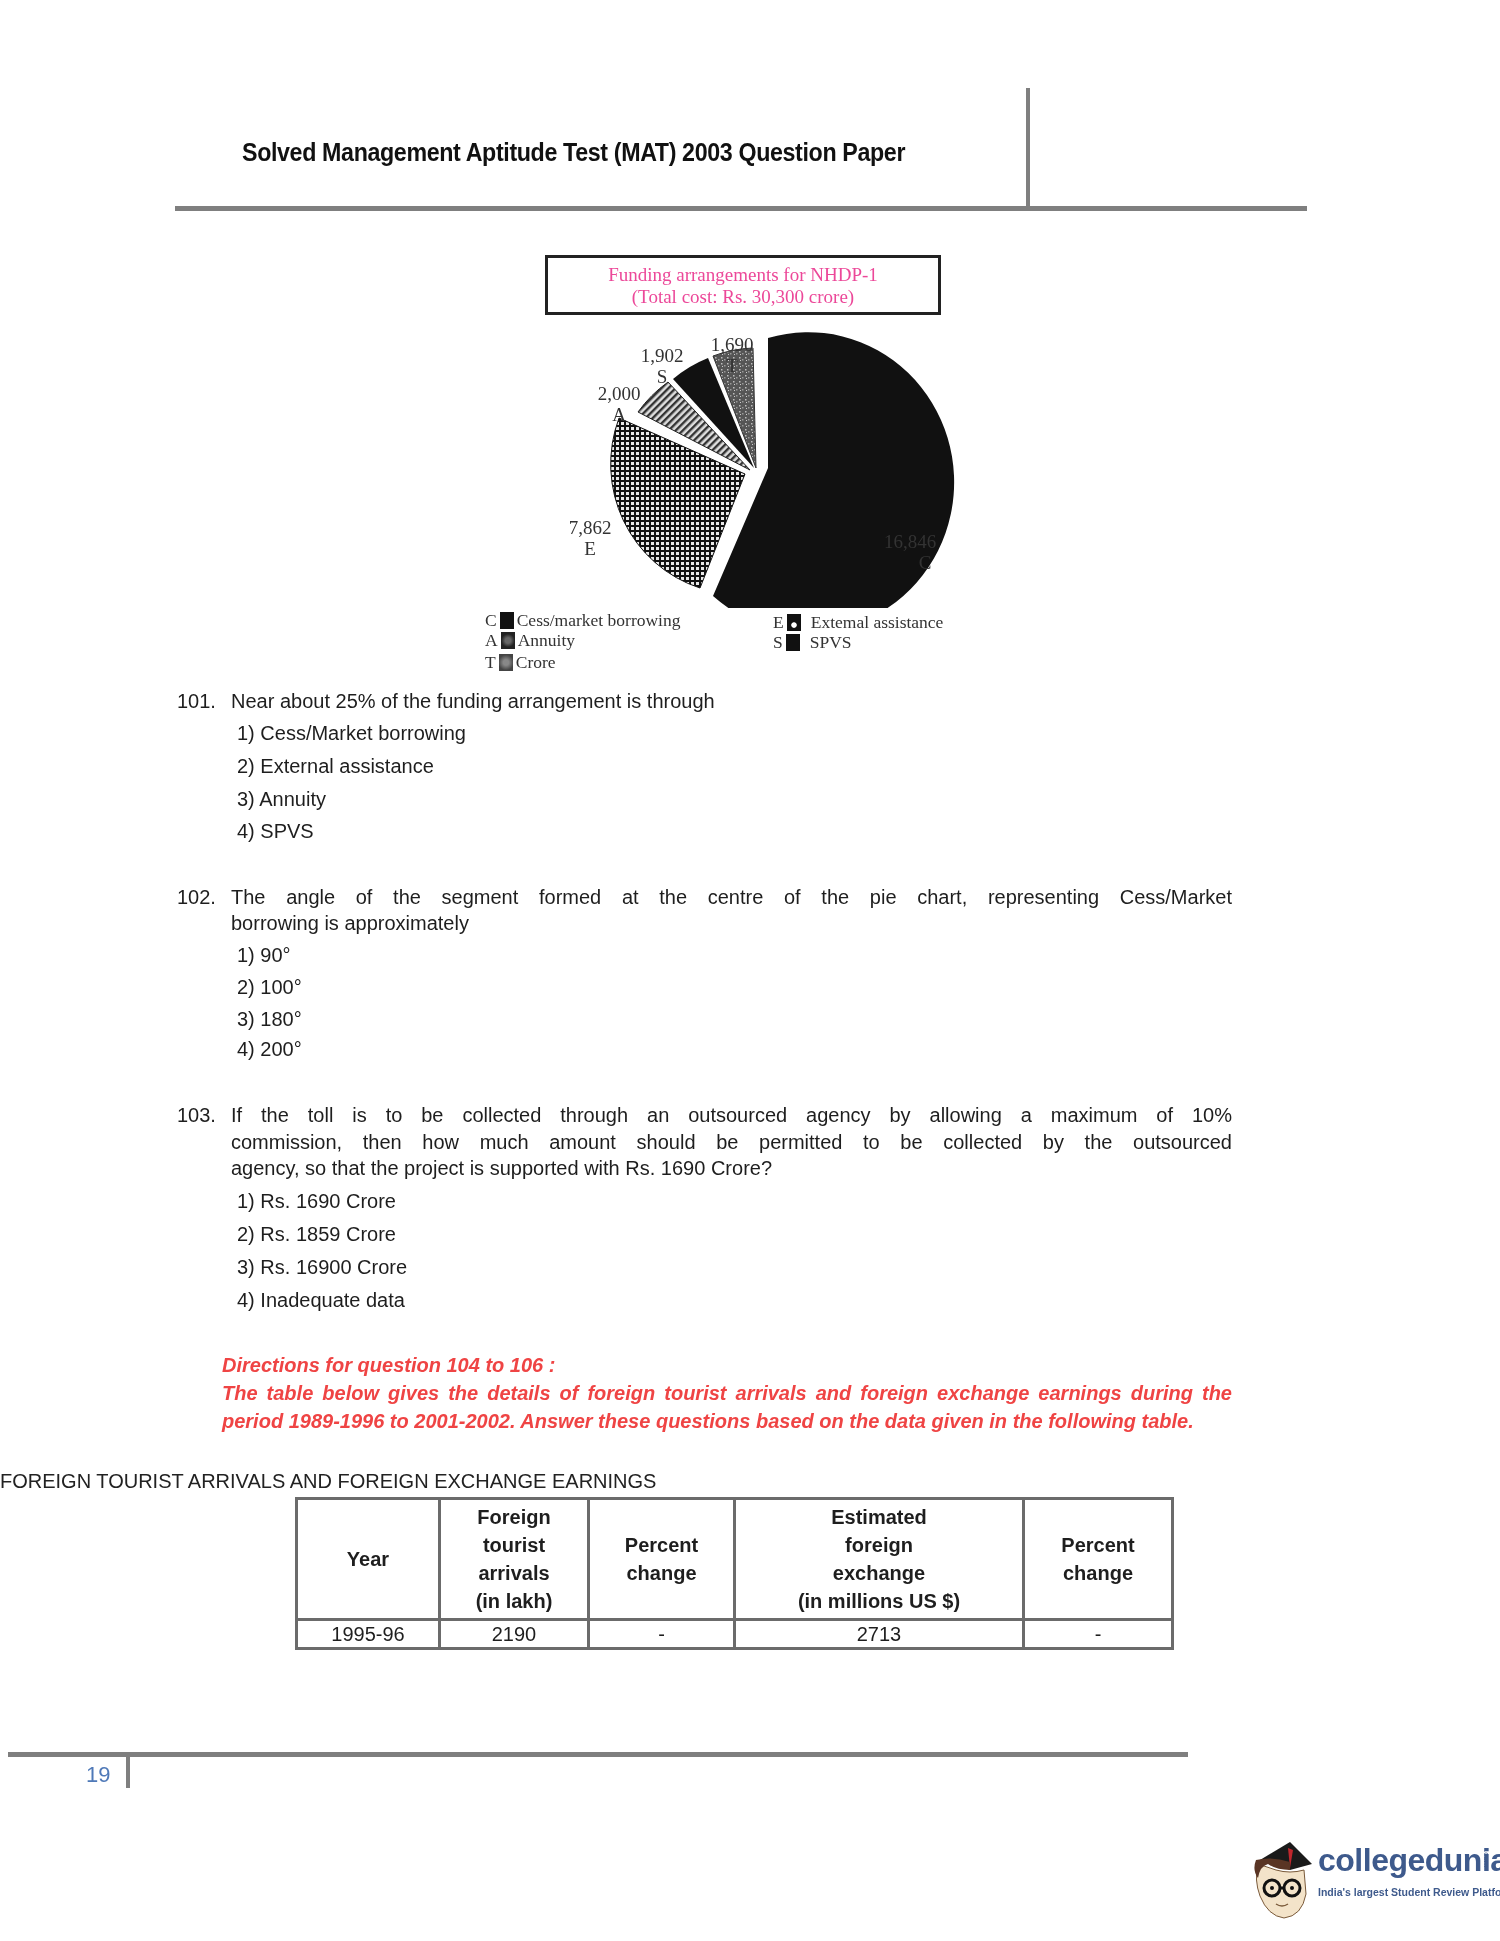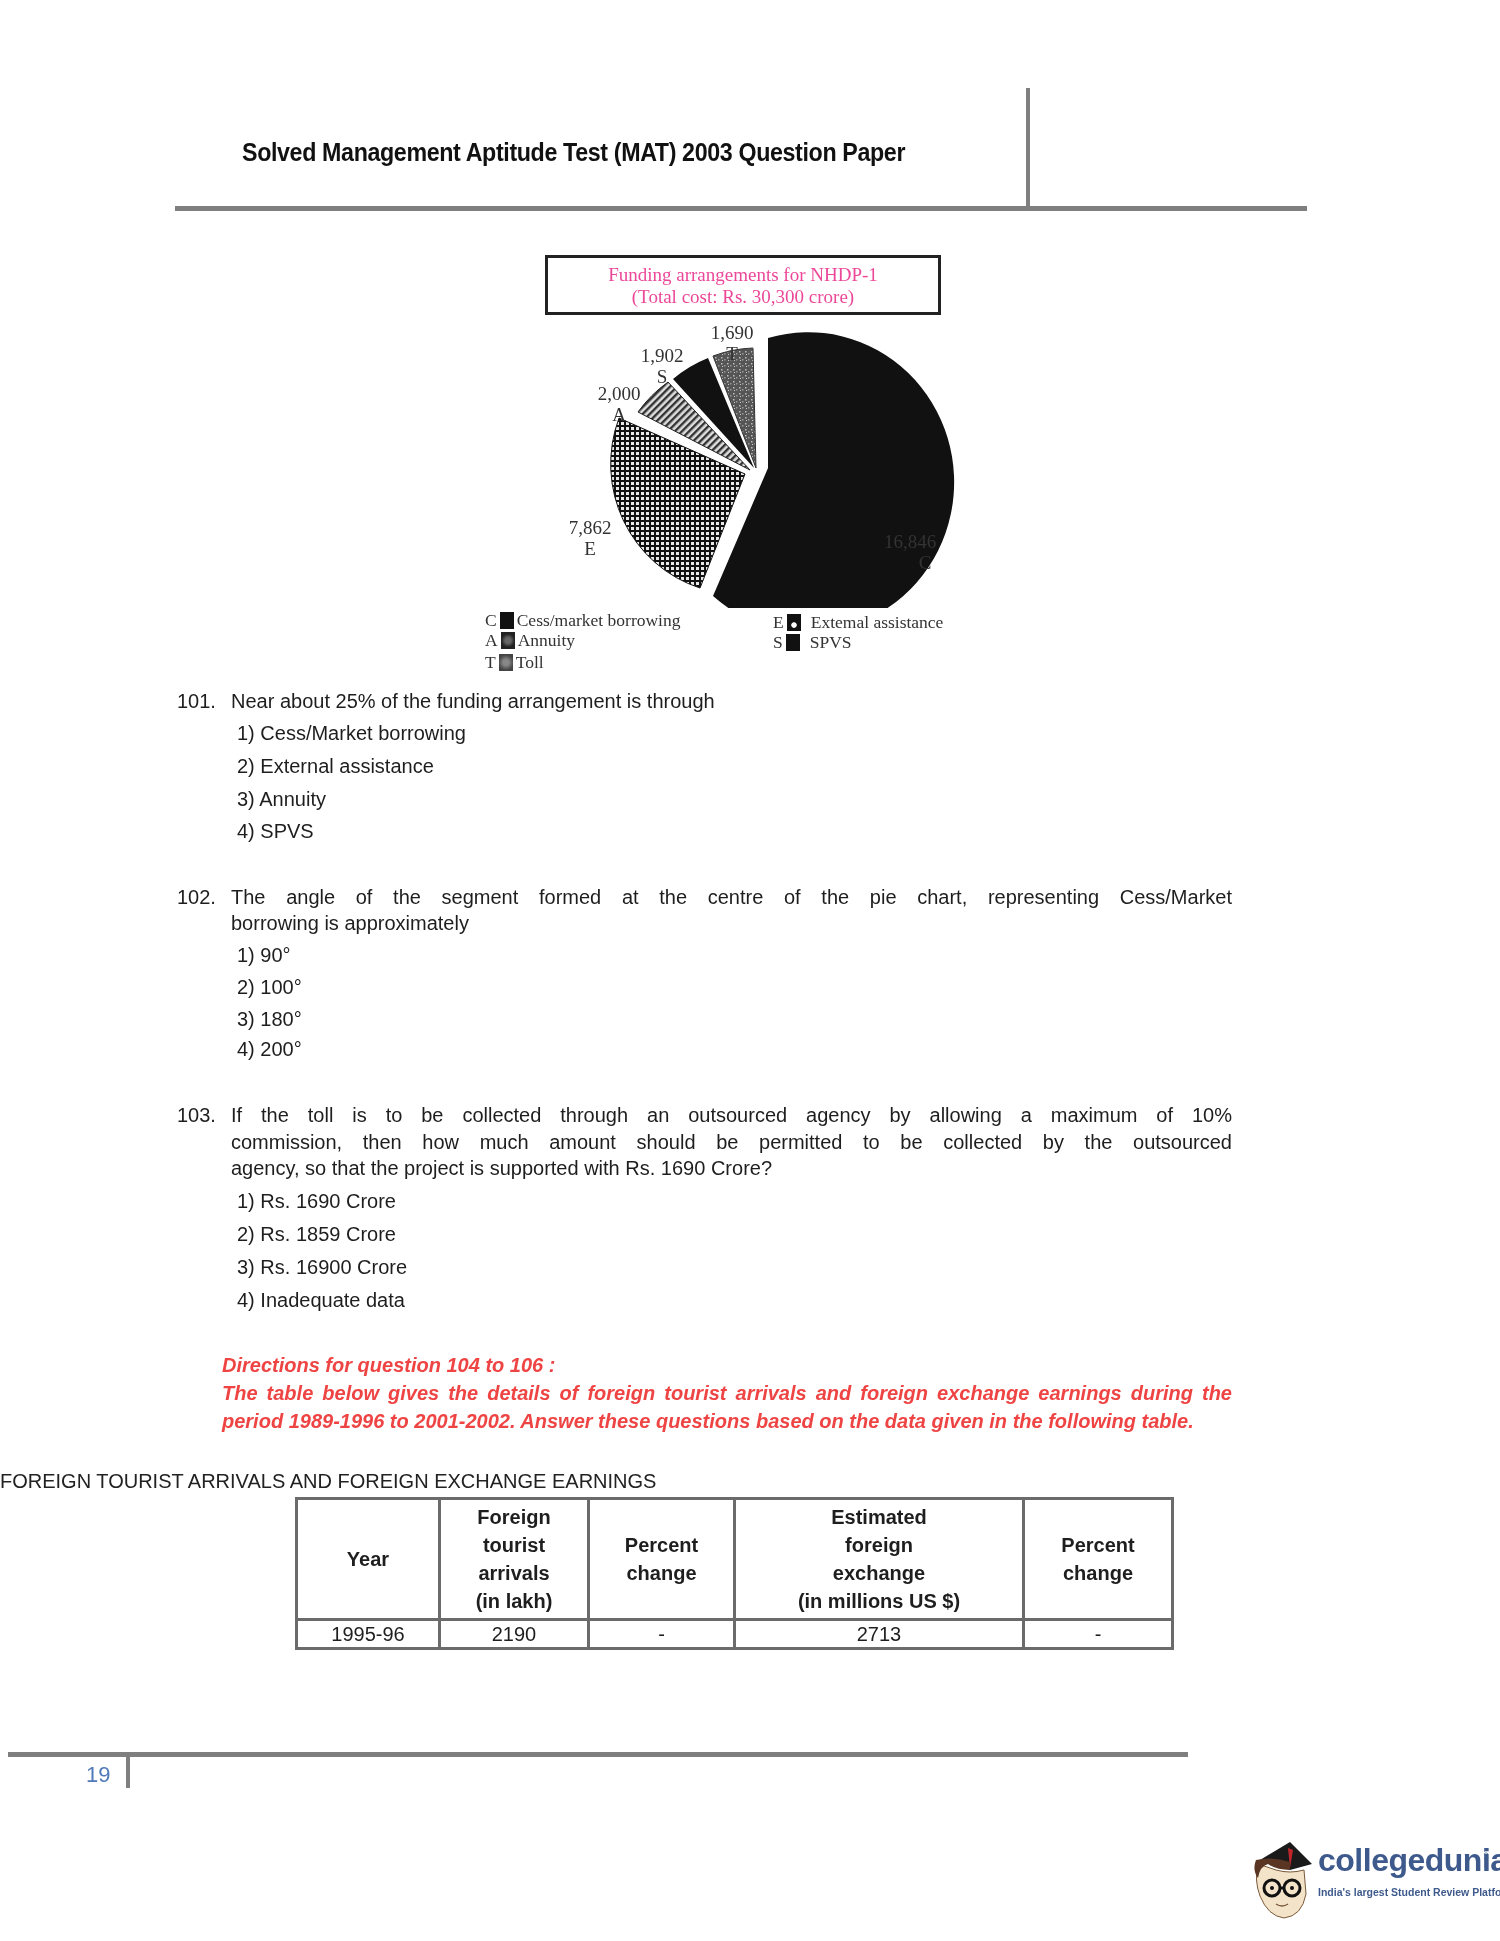--- a/index.html
+++ b/index.html
@@ -66,21 +66,21 @@
 
   <path d="M 205 168 L 160 282 A 128 130 0 0 1 79 112 Z" transform="translate(0,-12)" fill="url(#pat-grid)" stroke="#111" stroke-width="1"></path>
 
   <path d="M 208 162 L 96 104 A 128 130 0 0 1 126 74 Z" transform="translate(2,-10)" fill="url(#pat-diag)" stroke="#222" stroke-width="1"></path>
 
   <path d="M 212 160 L 131 71 A 128 130 0 0 1 166 50 Z" transform="translate(2,-10)" fill="#111"></path>
 
   <path d="M 216 160 L 173 48 A 128 130 0 0 1 213 40 Z" transform="translate(0,-10)" fill="url(#pat-speckle)" stroke="#333" stroke-width="1"></path>
 </svg>
 
-<div class="abs lbl" style="left:697px; top:322px; width:70px;text-align:center;">
+<div class="abs lbl" style="left:697px; top:334px; width:70px;text-align:center;">
   <div>1,690</div>
   <div>T</div>
 </div>
 <div class="abs lbl" style="left:627px; top:345px; width:70px;">
   <div>1,902</div>
   <div>S</div>
 </div>
 <div class="abs lbl" style="left:584px; top:383px; width:70px;">
   <div>2,000</div>
   <div>A</div>
@@ -101,21 +101,21 @@
     <span>Cess/market borrowing</span>
   </div>
   <div class="leg-row" style="left:0; top:20px;">
     <span>A</span>
     <span class="leg-sw" style="background:radial-gradient(circle,#666 25%,#222 60%);"></span>
     <span>Annuity</span>
   </div>
   <div class="leg-row" style="left:0; top:42px;">
     <span>T</span>
     <span class="leg-sw" style="background:radial-gradient(circle,#888 25%,#444 70%);"></span>
-    <span>Toll</span>
+    <span>Crore</span>
   </div>
   <div class="leg-row" style="left:288px; top:2px;">
     <span>E</span>
     <span class="leg-sw" style="background:radial-gradient(circle at 50% 65%,#fff 18%,#111 24%); margin-right:10px;"></span>
     <span>Extemal assistance</span>
   </div>
   <div class="leg-row" style="left:288px; top:22px;">
     <span>S</span>
     <span class="leg-sw" style="background:#111; margin-right:10px;"></span>
     <span>SPVS</span>

